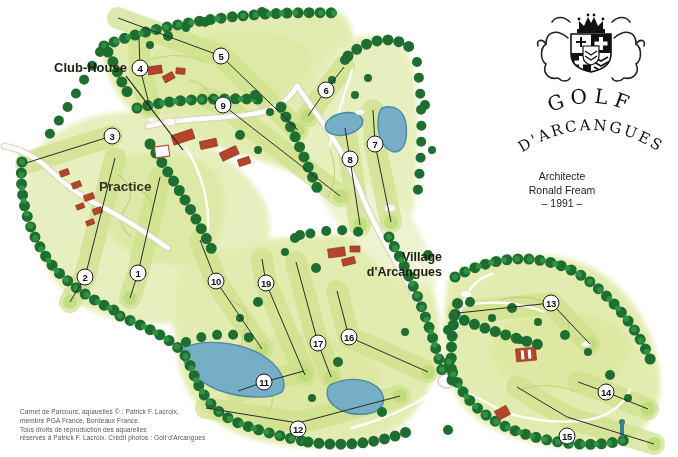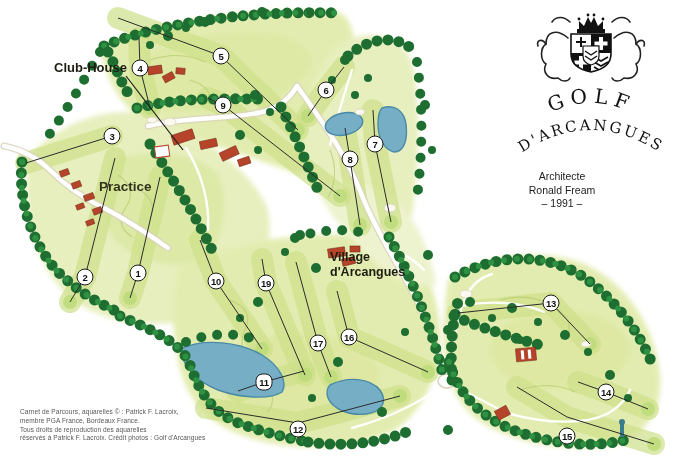--- a/index.html
+++ b/index.html
@@ -31,21 +31,21 @@
   .hole-marker{
     position:absolute;width:17px;height:17px;transform:translate(-50%,-50%);
     background:#fff;border:1.4px solid #1a1a1a;border-radius:50%;
     font-size:9.5px;font-weight:700;color:#111;display:flex;align-items:center;justify-content:center;
     box-sizing:border-box;letter-spacing:-.3px;
   }
   
   .map-label{position:absolute;color:#1c1c10;white-space:nowrap}
   .lbl-clubhouse{left:54px;top:60px;font-size:13px;font-weight:700}
   .lbl-practice{left:99px;top:179px;font-size:13.5px;font-weight:700;color:#33331c}
-  .lbl-village{left:330px;top:250px;width:112px;text-align:left;font-size:12.5px;font-weight:700;line-height:15px}
+  .lbl-village{left:330px;top:250px;width:112px;text-align:right;font-size:12.5px;font-weight:700;line-height:15px}
   
   .logo-wrap{position:absolute;left:512px;top:8px;width:158px;height:152px}
   .crest-stroke{fill:none;stroke:#222;stroke-width:1.6;stroke-linecap:round}
   .arc-text{font-family:"DejaVu Serif",serif;fill:#111}
   .architect{position:absolute;left:483px;top:170px;width:158px;text-align:center;
     font-size:10.5px;font-weight:400;color:#222;line-height:13.5px}
   
   .credits{position:absolute;left:20px;top:408px;font-size:6.5px;line-height:8.8px;color:#555;letter-spacing:.1px}
 </style>
 </head>
@@ -288,21 +288,21 @@
       <div class="hole-marker" style="left: 138px; top: 273px;">1</div>
       <div class="hole-marker" style="left: 85px; top: 277px;">2</div>
       <div class="hole-marker" style="left: 112px; top: 136px;">3</div>
       <div class="hole-marker" style="left: 140px; top: 68px;">4</div>
       <div class="hole-marker" style="left: 221px; top: 56px;">5</div>
       <div class="hole-marker" style="left: 326px; top: 90px;">6</div>
       <div class="hole-marker" style="left: 375px; top: 144px;">7</div>
       <div class="hole-marker" style="left: 350px; top: 159px;">8</div>
       <div class="hole-marker" style="left: 223px; top: 105px;">9</div>
       <div class="hole-marker" style="left: 216px; top: 281px;">10</div>
-      <div class="hole-marker" style="left: 264px; top: 382px; border-radius: 7px;">11</div>
+      <div class="hole-marker" style="left: 264px; top: 382px;">11</div>
       <div class="hole-marker" style="left: 298px; top: 423px; margin-top: 6px;">12</div>
       <div class="hole-marker" style="left: 551px; top: 303px;">13</div>
       <div class="hole-marker" style="left: 606px; top: 392px;">14</div>
       <div class="hole-marker" style="left: 567px; top: 436px;">15</div>
       <div class="hole-marker" style="left: 349px; top: 337px;">16</div>
       <div class="hole-marker" style="left: 318px; top: 343px;">17</div>
       <div class="hole-marker" style="left: 266px; top: 283px;">19</div>
     </div>
 
   <div class="map-label lbl-clubhouse">Club-House</div>

